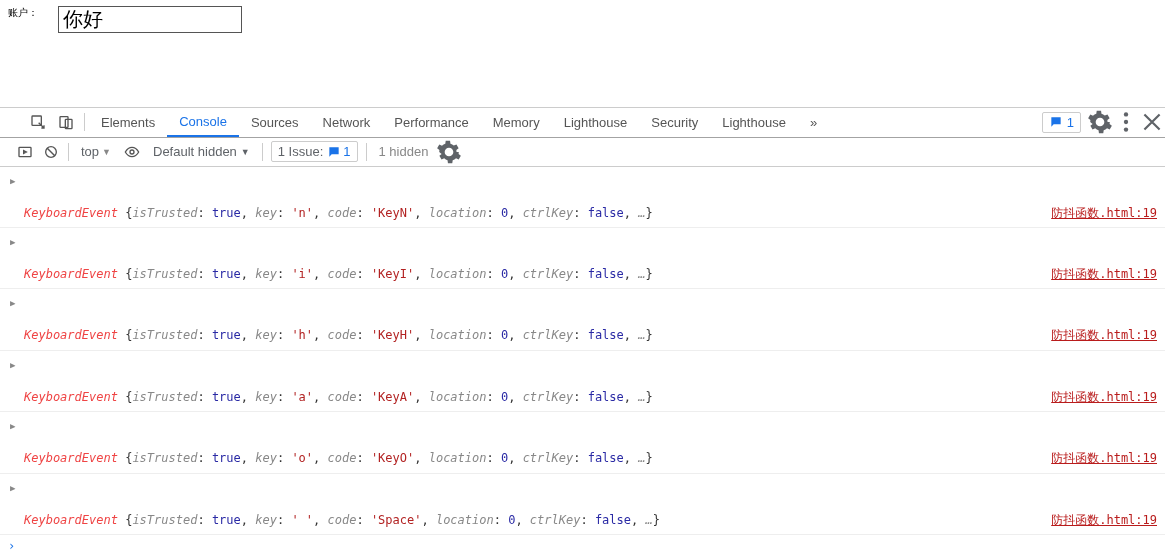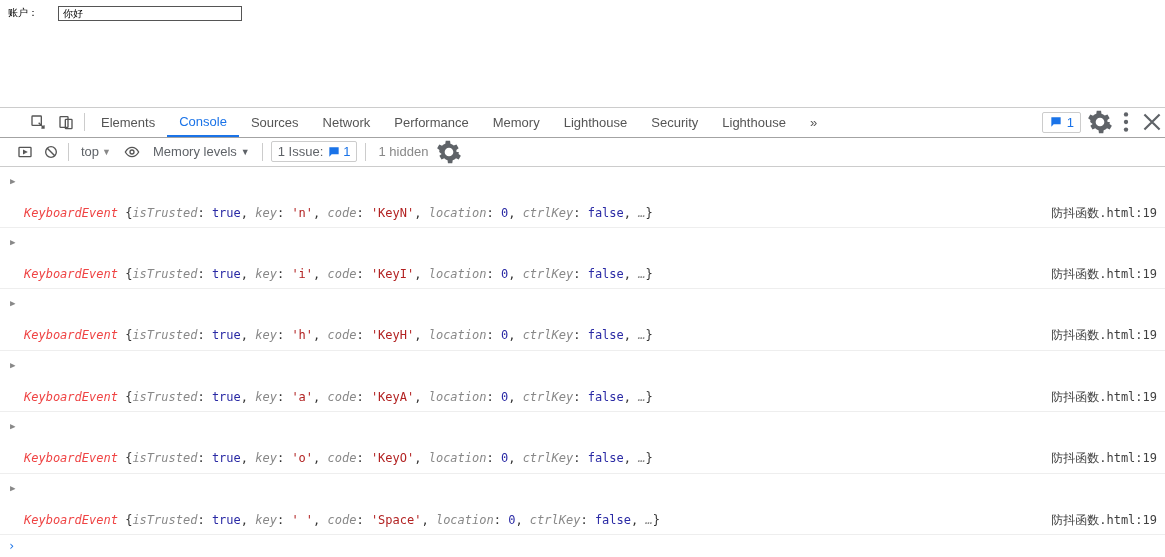--- a/index.html
+++ b/index.html
@@ -14,21 +14,21 @@
   flex-direction: column;
 }
 .page-top {
   padding: 6px 8px;
   height: 265px;
   display: flex;
   align-items: flex-start;
 }
 .page-top label { font-size: 10px; margin-right: 20px; }
 .page-top input {
-  font-size: 10px;
+  font-size: 20px;
   padding: 1px 4px;
   width: 184px;
   border: 1px solid #555;
 }
 .devtools {
   border-top: 1px solid #ccc;
   display: flex;
   flex-direction: column;
   flex: 1;
 }
@@ -146,21 +146,22 @@
 }
 .log-row .arrow-icon {
   position: absolute;
   left: 10px;
   top: 7px;
   color: #888;
   font-size: 9px;
 }
 .log-row .msg { flex: 1; white-space: nowrap; overflow: hidden; }
 .log-row .src {
-  color: #404040;
+  color: #b91c1c;
+  text-decoration: underline;
   cursor: pointer;
   white-space: nowrap;
   padding-left: 12px;
   margin-top: 32px;
 }
 .msg .cls { font-style: italic; color: #ef4444; }
 .msg .prop { font-style: italic; color: #888; }
 .msg .bool { color: #2a2aa5; }
 .msg .str { color: #b22222; }
 .msg .num { color: #2a2aa5; }
@@ -244,21 +245,21 @@
       <span>top</span>
         <span class="arrow">▼</span>
     </div>
     <div class="eye tool-btn">
       <svg viewBox="0 0 24 24" fill="none" stroke="currentColor" stroke-width="2">
           <path d="M2 12s4-7 10-7 10 7 10 7-4 7-10 7S2 12 2 12z"></path>
           <circle cx="12" cy="12" r="3"></circle>
         </svg>
     </div>
     <div class="levels-dd">
-      <span>Memory levels</span>
+      <span>Default hidden</span>
         <span class="arrow" style="margin-left:4px;font-size:9px">▼</span>
     </div>
     <div class="divider"></div>
     <div class="issue-pill">
       <span>1 Issue:</span>
       <svg viewBox="0 0 24 24">
           <path d="M4 4h16v12H8l-4 4z"></path>
         </svg>
       <span class="count">1</span>
     </div>

